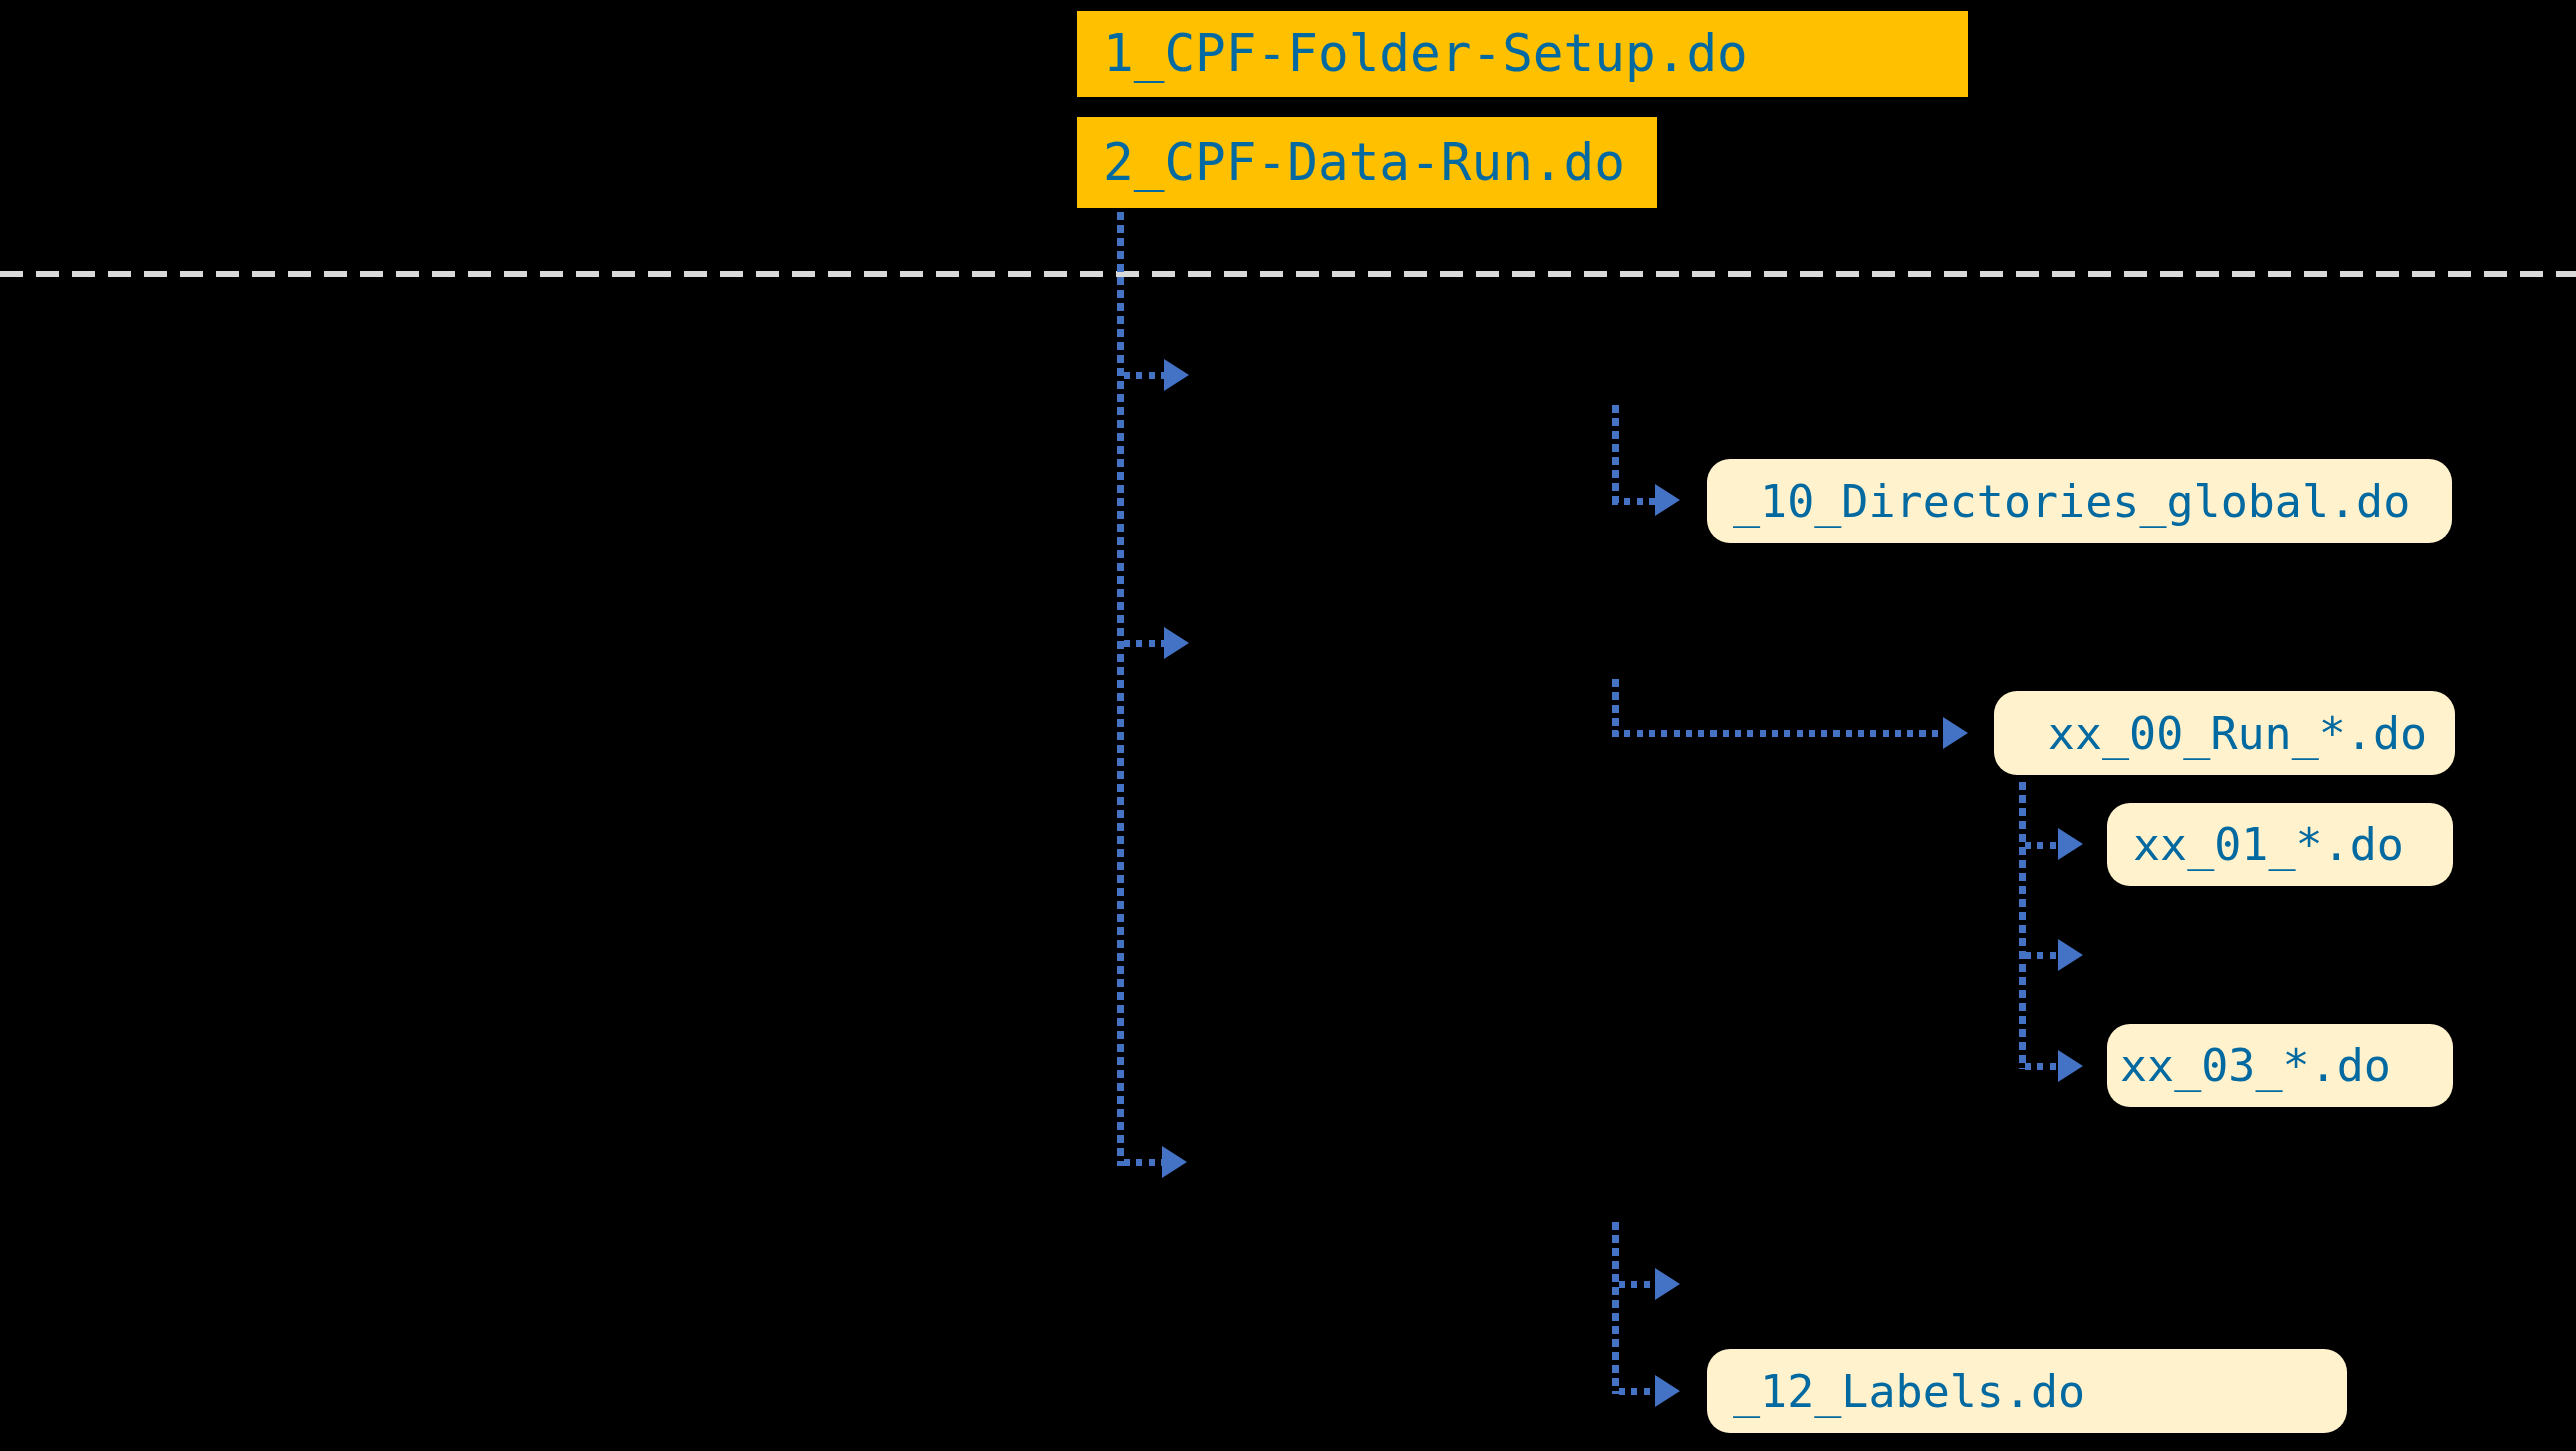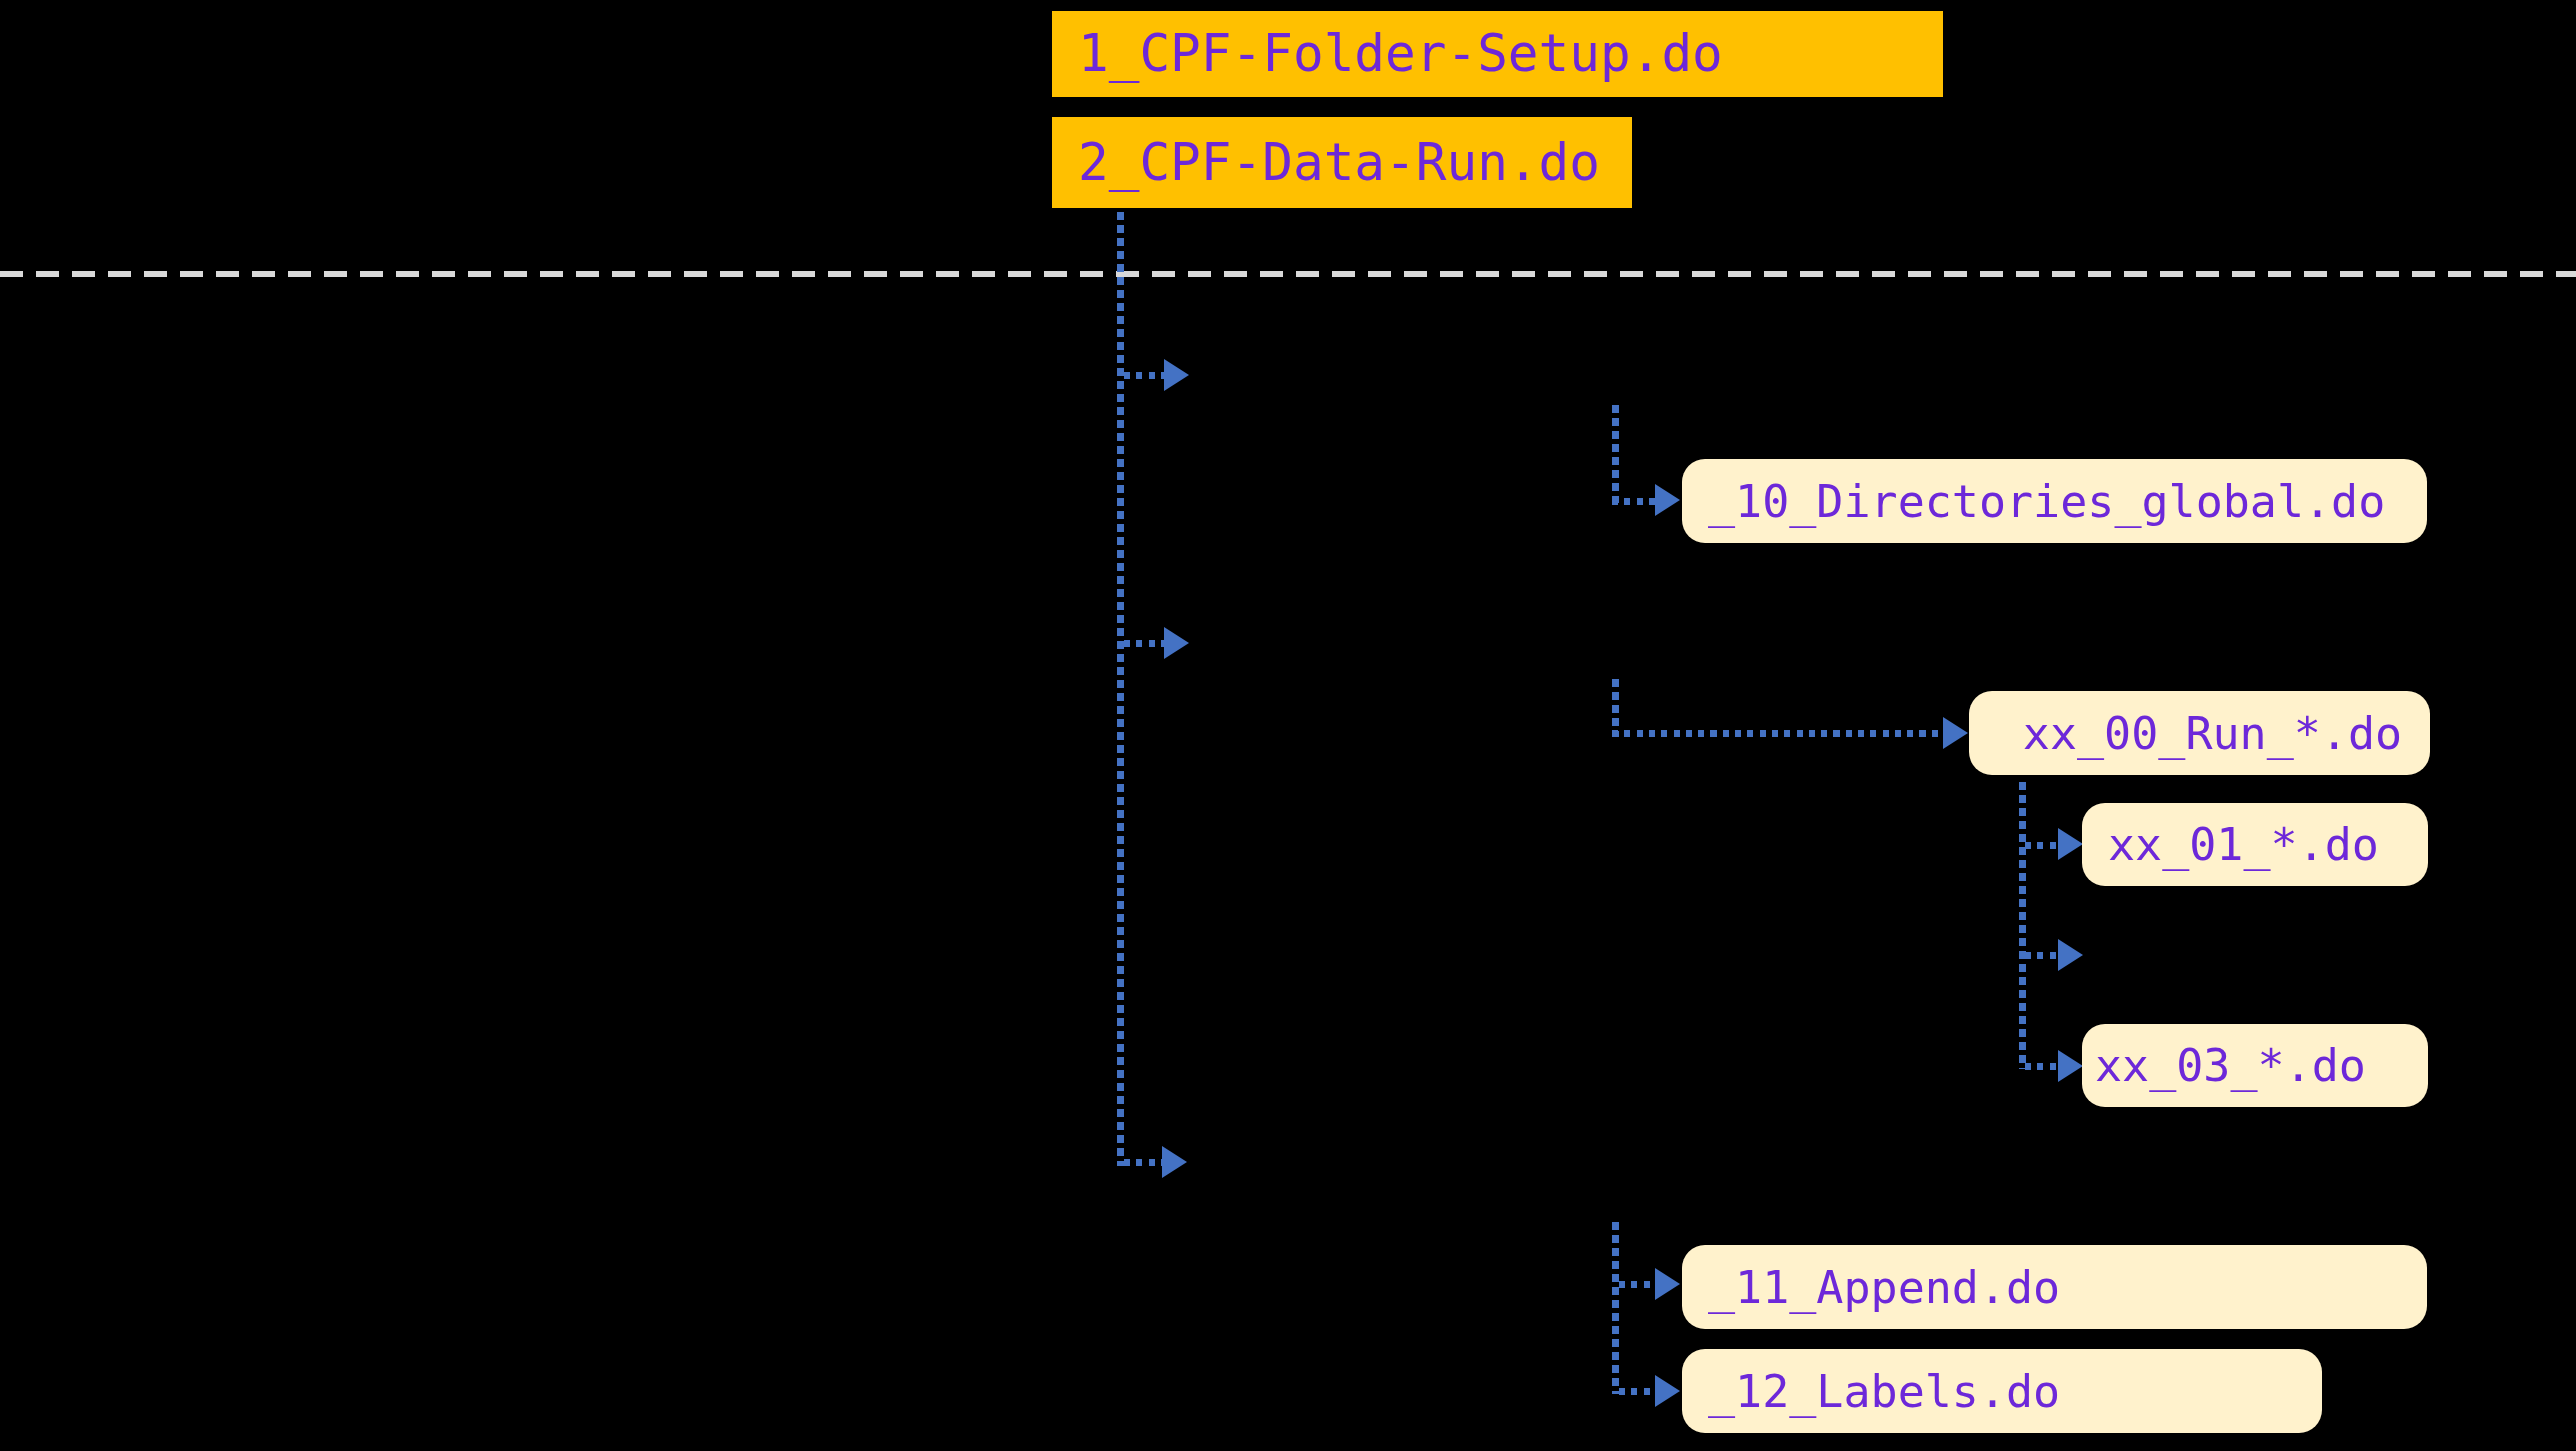--- a/index.html
+++ b/index.html
@@ -24,22 +24,23 @@
     height: 6.1px;
     background: repeating-linear-gradient(to right, #D9D9D9 0 23px, transparent 23px 36px);
   }
   
   .box {
     position: absolute;
     display: flex;
     align-items: center;
     box-sizing: border-box;
     padding-left: 26px;
-    color: #6d28d9;
+    color: #0369a1;
     white-space: nowrap;
+    margin-left: 25px;
   }
   .box.primary {
     background: #FFC000;
     font-size: 51px;
   }
   .box.secondary {
     background: #FFF2CC;
     font-size: 45px;
     border-radius: 23px;
   }
@@ -162,23 +163,20 @@
   <div class="hdots k3-h"></div>
   <div class="arrowhead k3-hd"></div>
   <div class="box secondary b-xx03">
     <span>xx_03_*.do</span>
   </div>
 
   <div class="vline elow-v"></div>
 
   <div class="hdots e11-h"></div>
   <div class="arrowhead e11-hd"></div>
-  <div class="box secondary b-append">
-    <span>_11_Append.do</span>
-  </div>
 
   <div class="hdots e12-h"></div>
   <div class="arrowhead e12-hd"></div>
   <div class="box secondary b-labels">
     <span>_12_Labels.do</span>
   </div>
 
 </div>
 
 

